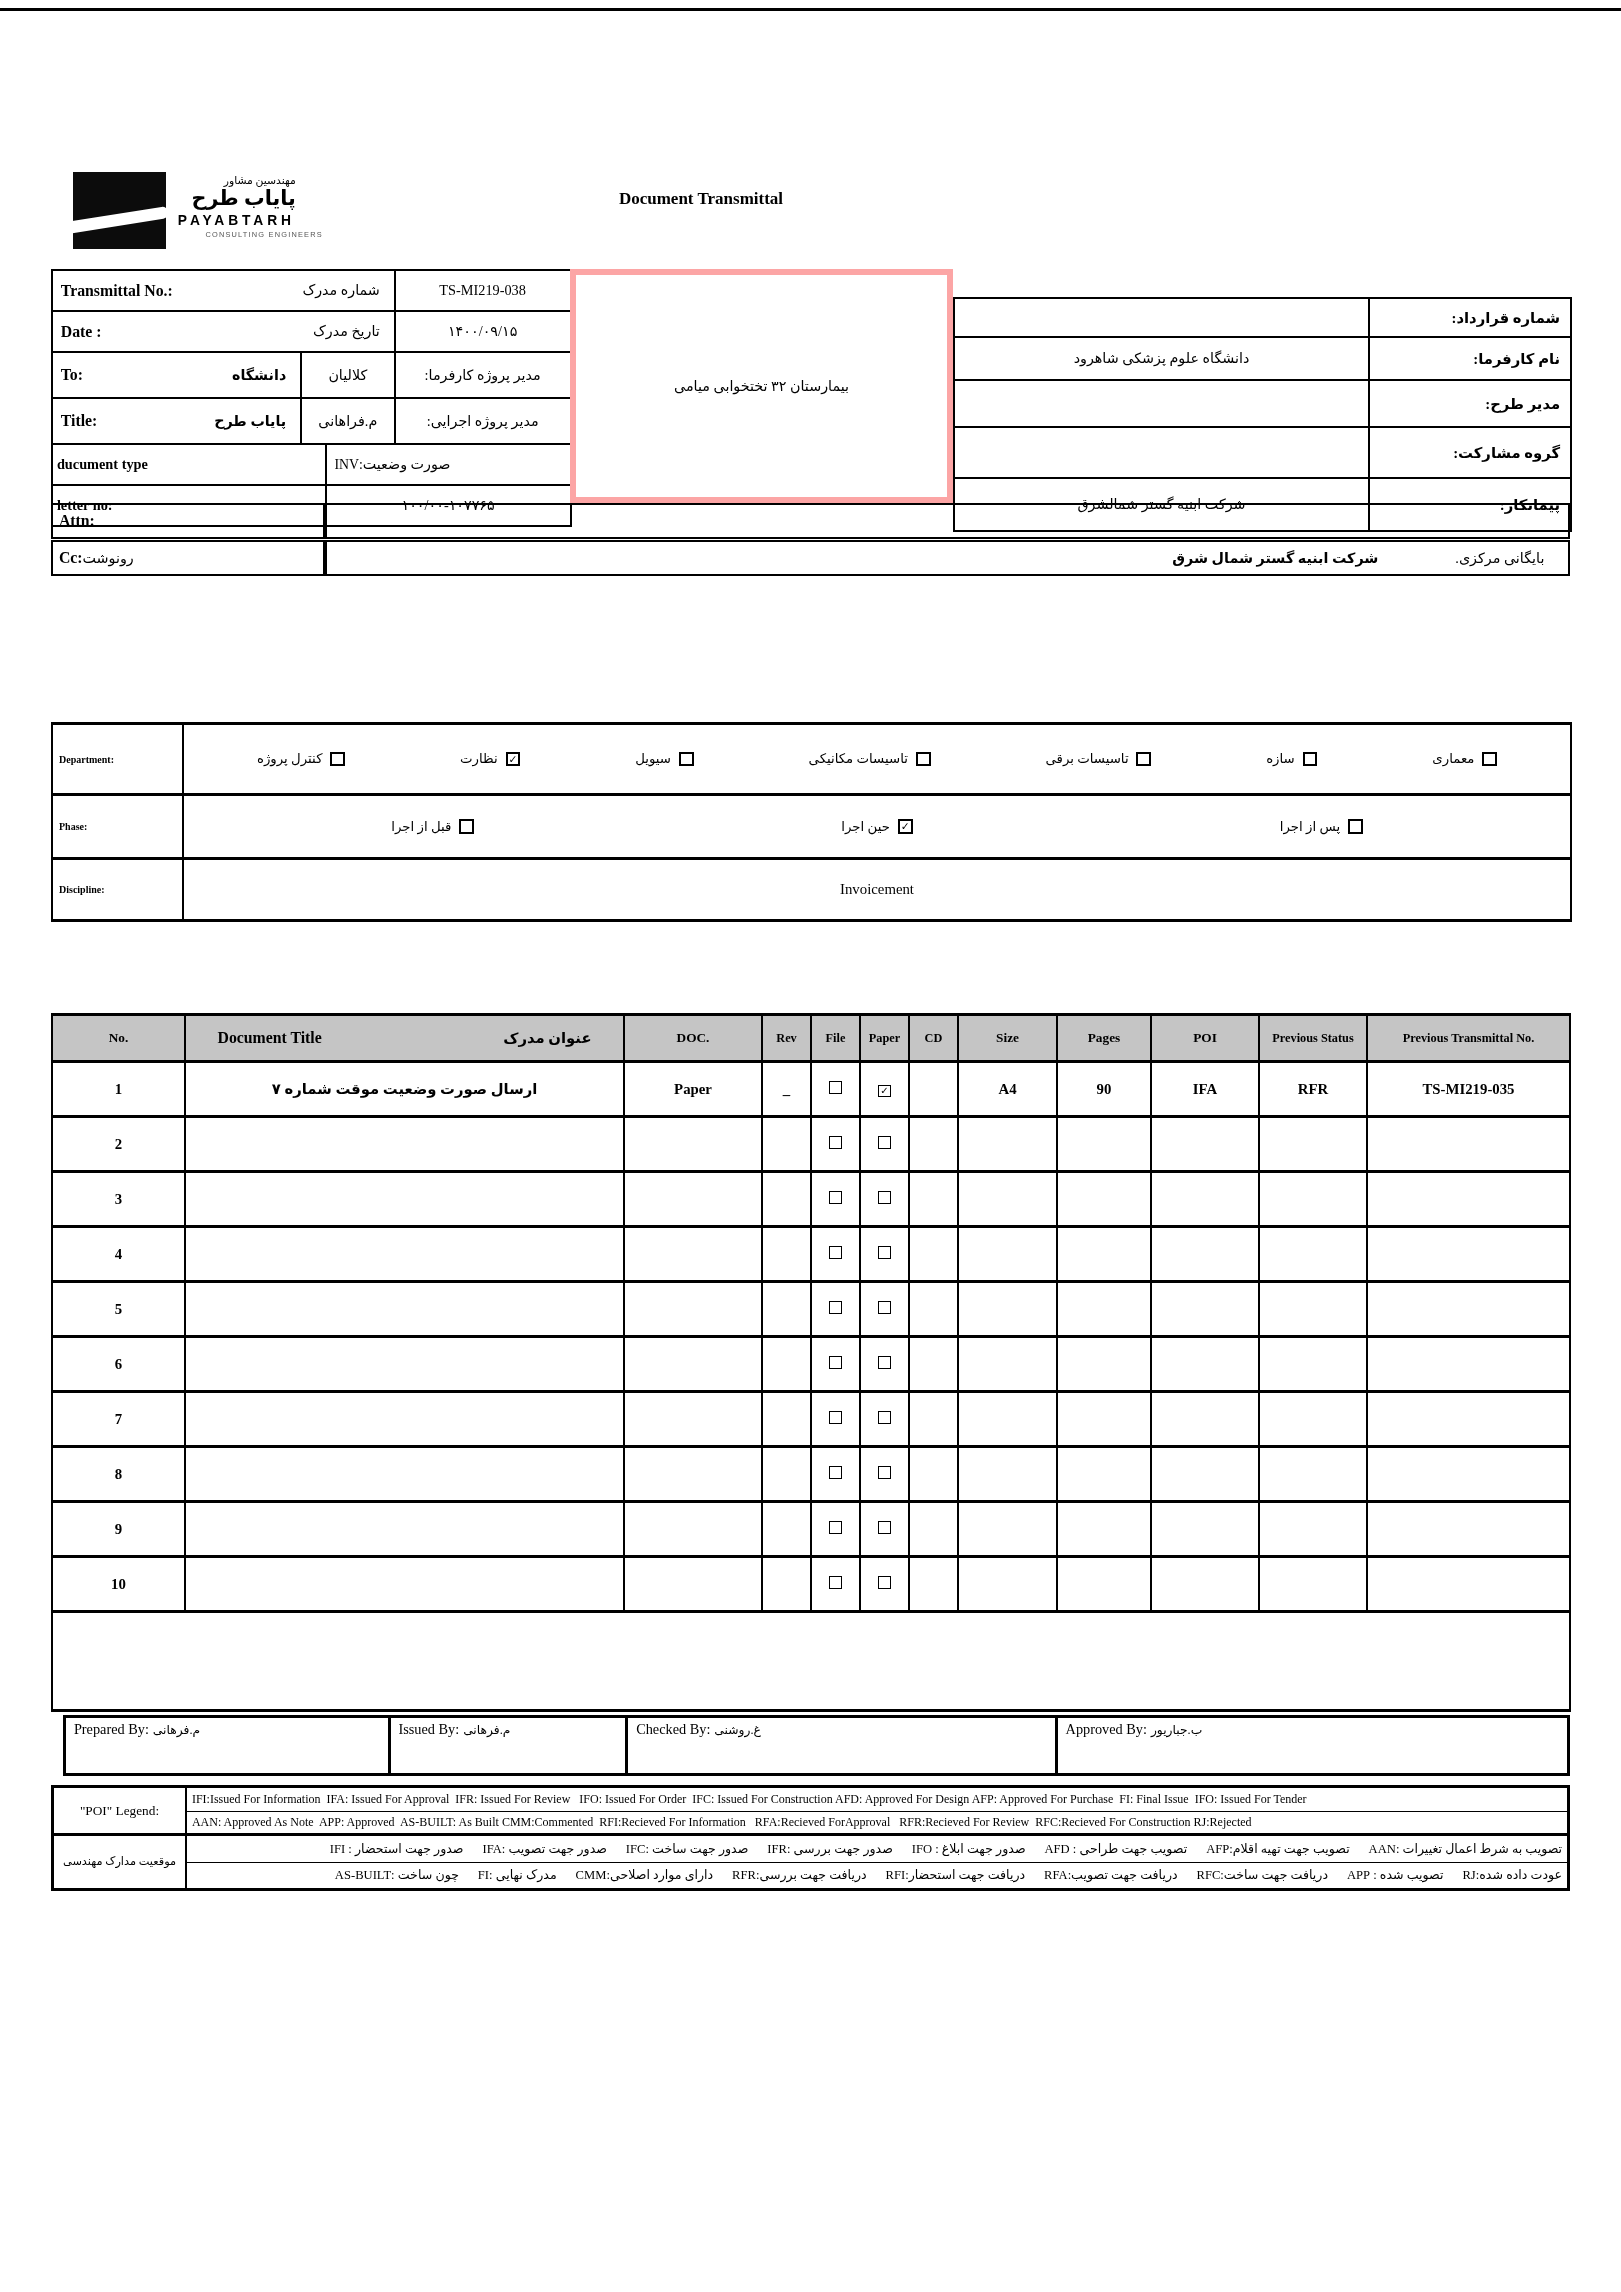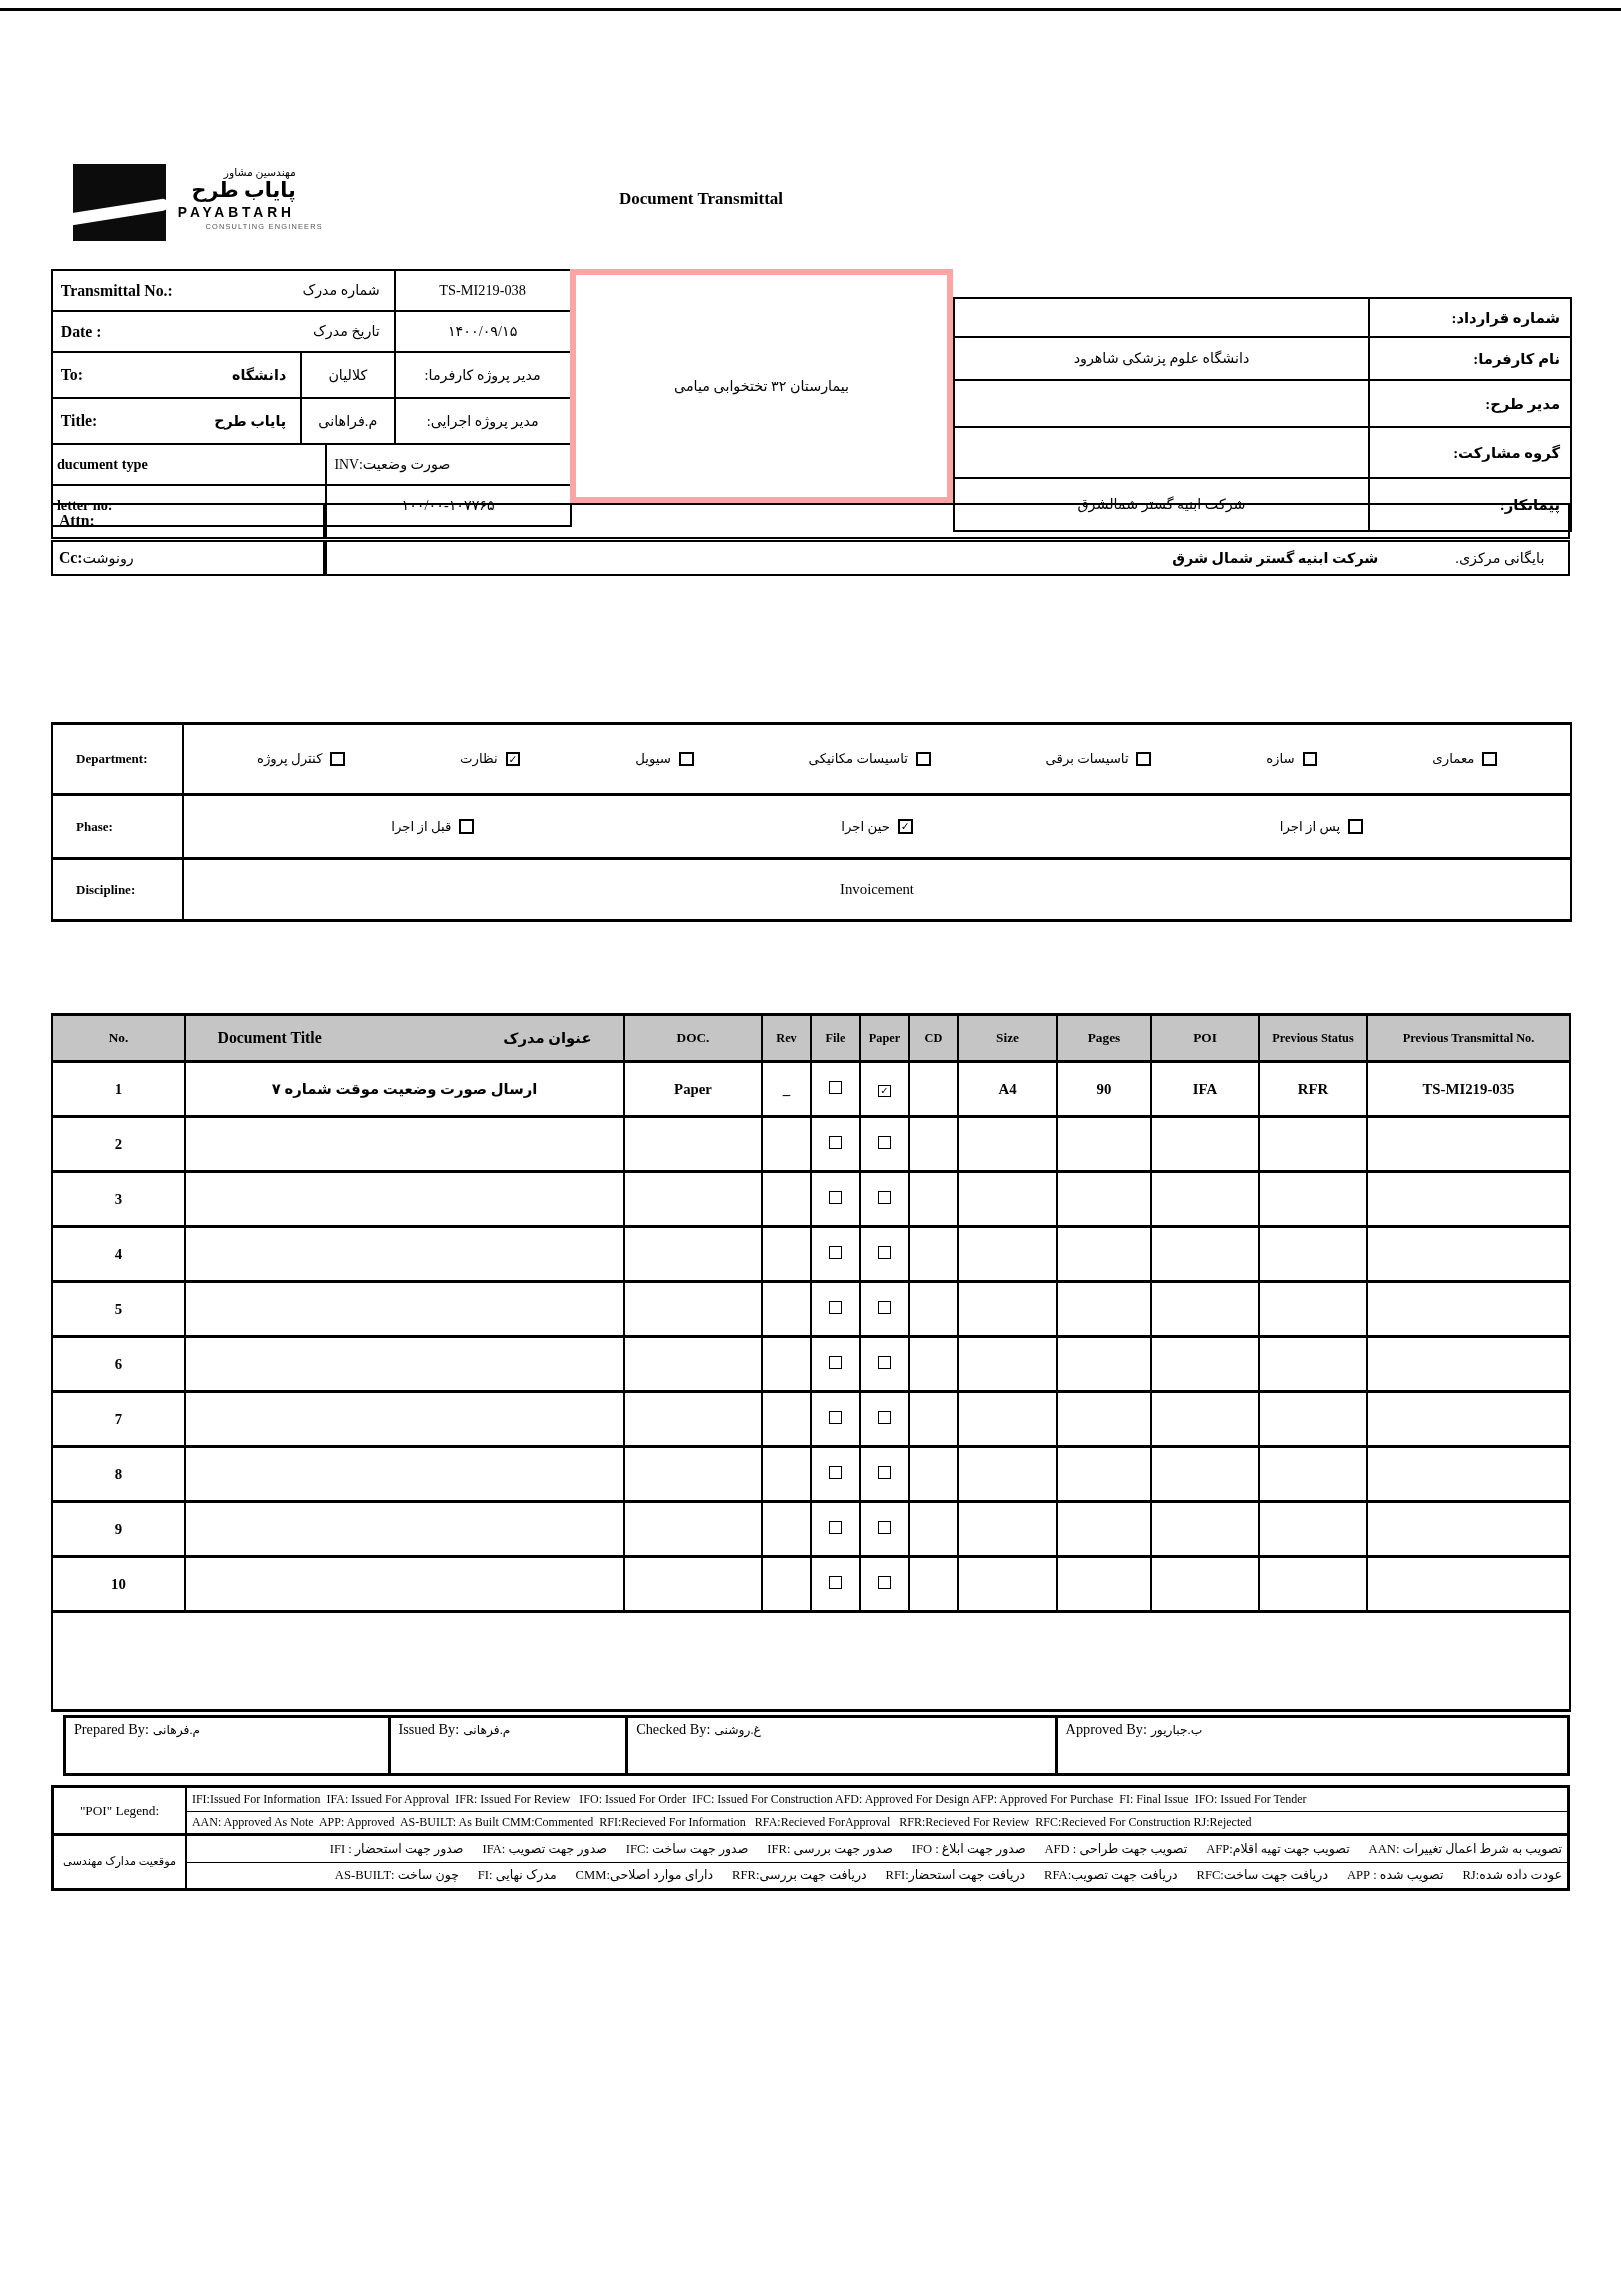--- a/index.html
+++ b/index.html
@@ -4,21 +4,21 @@
 <style>
   * { box-sizing: border-box; }
   body { margin:0; background:#e8e8e8; }
   .page {
     position:relative; width:1621px; height:2292px; margin:0 auto; background:#fff;
     font-family:"Liberation Serif","DejaVu Sans",serif; color:#000; overflow:hidden;
   }
   .toprule { position:absolute; left:0; top:7.9px; width:1621px; height:3px; background:#000; }
 
   
-  .logo { position:absolute; left:73px; top:164px; display:flex; gap:11.8px; align-items:flex-start; }
+  .logo { position:absolute; left:73px; top:172px; display:flex; gap:11.8px; align-items:flex-start; }
   .logo-mark { position:relative; width:93px; height:77px; background:#0c0c0c; }
   .logo-mark .swoosh {
     position:absolute; left:-7.9px; top:55%; width:112%; height:11.8px; background:#fff;
     border-radius:7.9px; transform:rotate(-9deg);
   }
   .logo-text { display:flex; flex-direction:column; padding-top:2px; width:167px; }
   .logo-fa-small { font-size:10.8px; text-align:right; width:118px; }
   .logo-fa-big { font-size:20.7px; font-weight:bold; text-align:right; width:118px; line-height:1.1; }
   .logo-en { font-size:13.8px; font-weight:bold; letter-spacing:3.9px; margin-top:3px; font-family:"Liberation Sans","DejaVu Sans",sans-serif; }
   .logo-en-sub { font-size:7.4px; color:#555; letter-spacing:1.2px; margin-top:2px; padding-left:27.6px; font-family:"Liberation Sans","DejaVu Sans",sans-serif; }
@@ -47,21 +47,21 @@
   .info-right td.lbl { text-align:right; padding-right:9.9px; font-weight:bold; font-size:14.8px; }
   .info-right td.val { text-align:center; font-size:14.3px; }
   .wide-row { position:absolute; left:0; display:flex; width:1519px; height:36px; }
   .wide-row .lblcell { width:274px; border:2px solid #000; display:flex; align-items:center; padding-left:5.9px; }
   .wide-row .valcell { flex:1; border:2px solid #000; display:flex; align-items:center; }
   .cc-val { flex-direction:row; justify-content:flex-start; gap:77px; padding-right:23.6px; }
 
   
   .dept { position:absolute; left:51px; top:722px; width:1519px; }
   .dept td { border-top-width:3px; border-bottom-width:3px; }
-  .dept .rowlbl { font-size:13px; font-weight:bold; padding-left:23px; }
+  .dept .rowlbl { font-size:10px; font-weight:bold; padding-left:6px; }
   .chk-row { display:flex; align-items:center; justify-content:space-between; padding:0 69px; }
   .chk-row.phase { justify-content:space-around; padding:0 19.7px; }
   .chk-item { display:flex; align-items:center; gap:7.9px; font-size:13.3px; }
   .cb {
     display:inline-block; width:14.8px; height:14.8px; border:2px solid #000; background:#fff;
     font-size:10.8px; line-height:11.8px; text-align:center; flex:none;
   }
   .cb-sm { width:12.8px; height:12.8px; border-width:1.5px; font-size:9.9px; line-height:10.8px; }
   .discipline-val { text-align:center; font-size:14.8px; }
 

